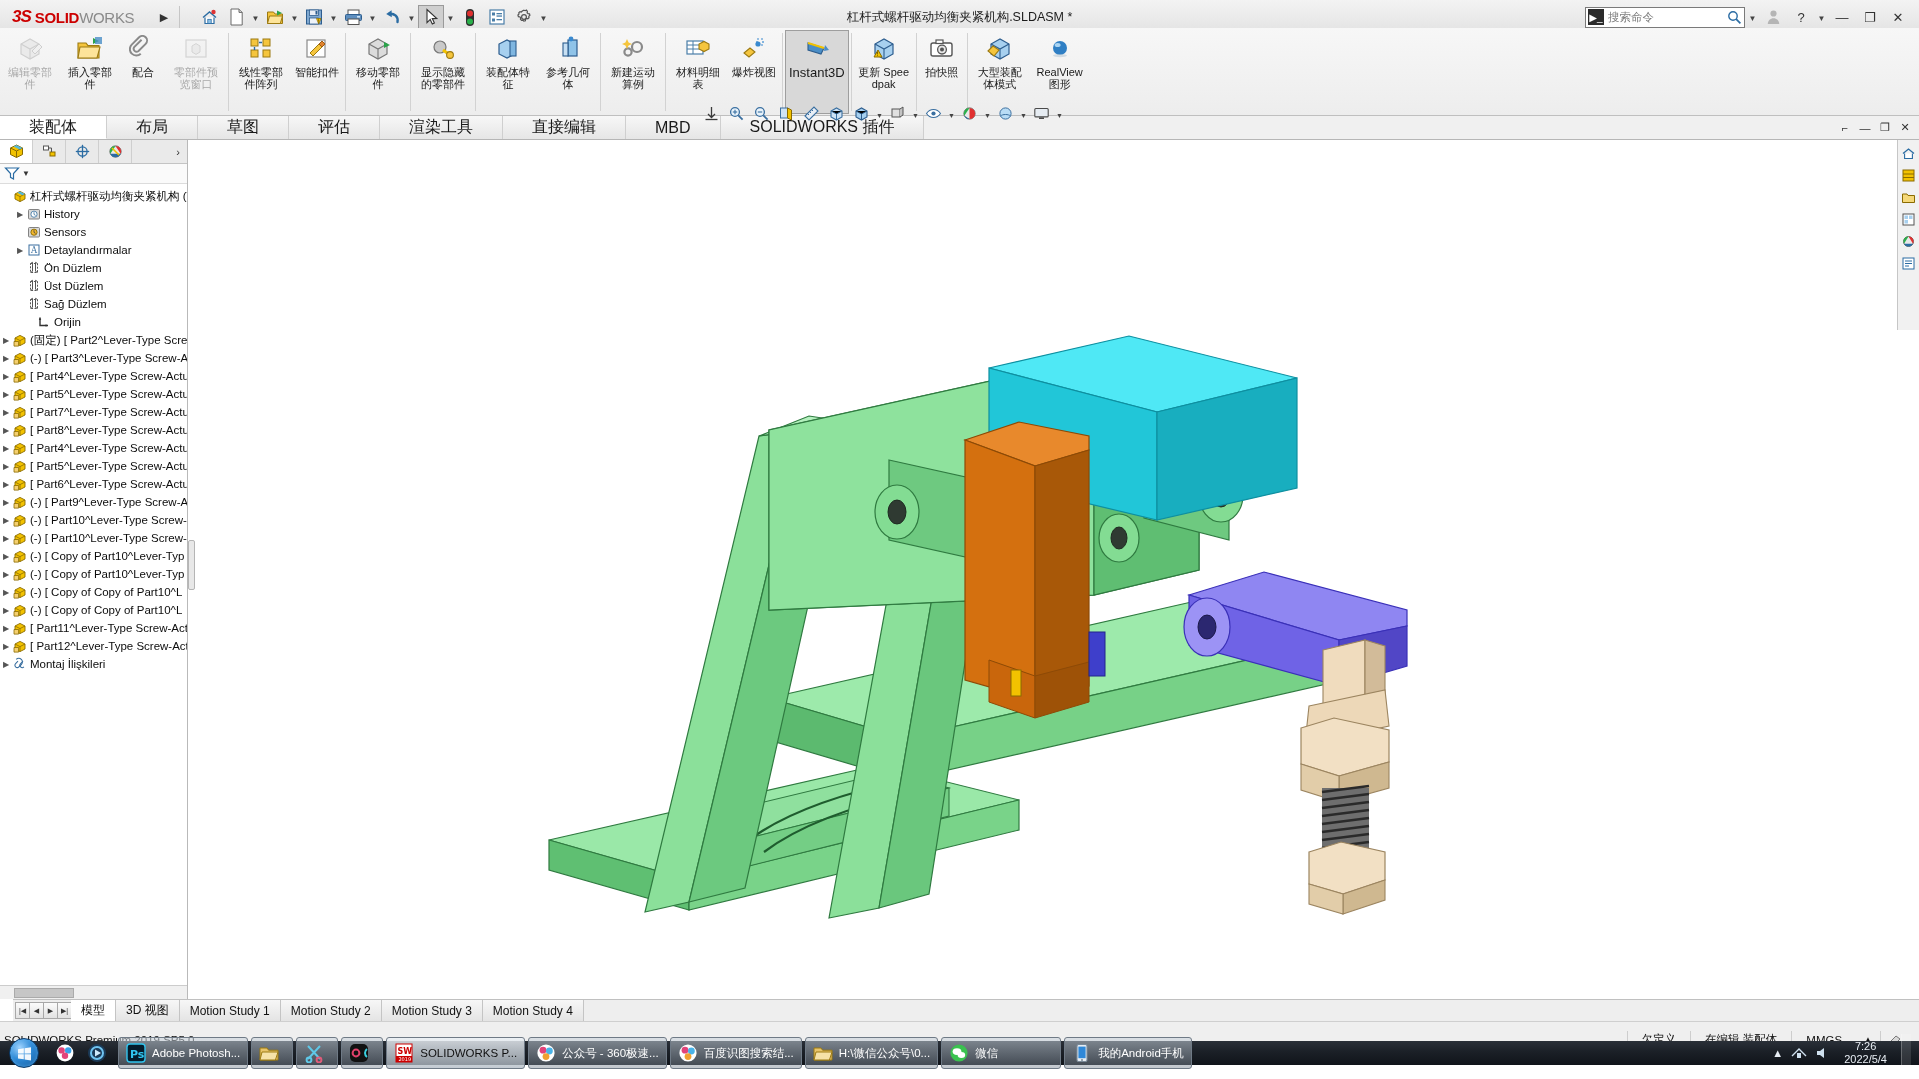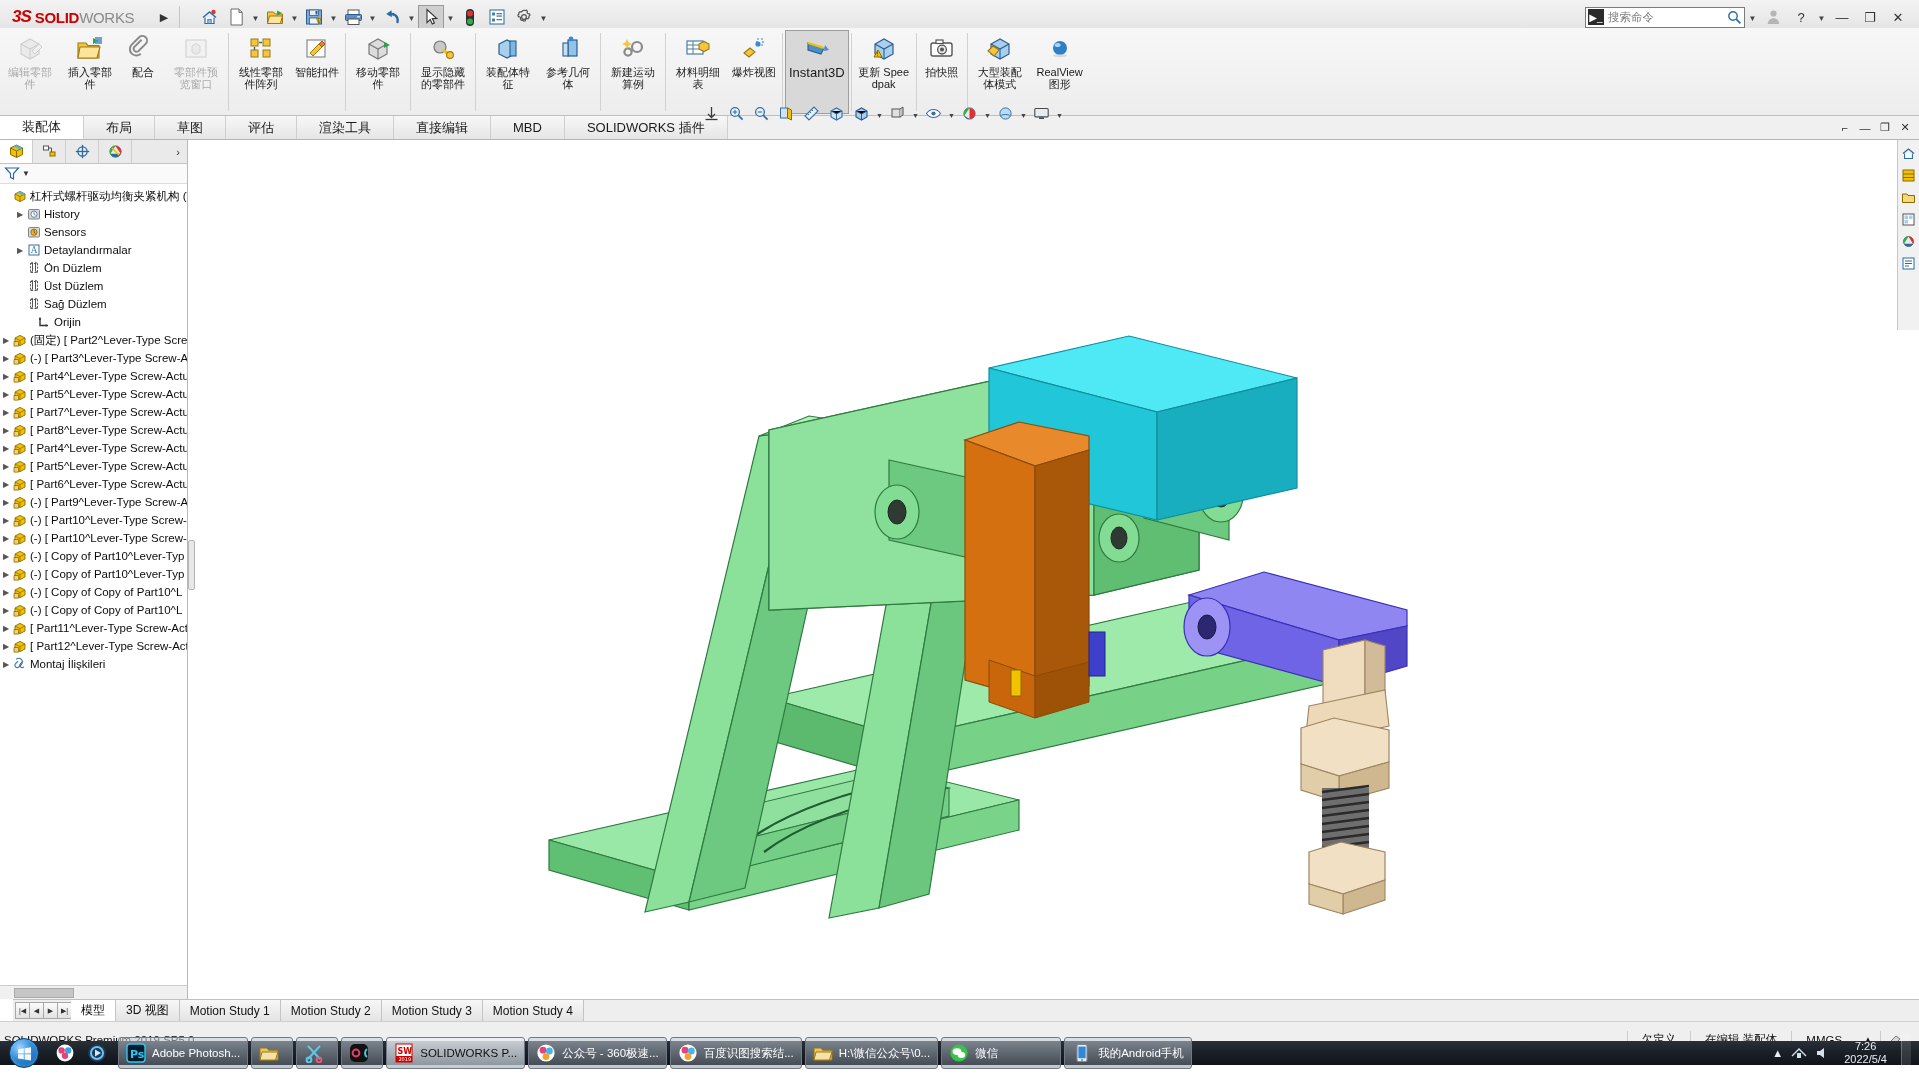--- a/index.html
+++ b/index.html
@@ -65,21 +65,21 @@
   .rb-div { width:1px; height:78px; background:#d2d2d2; margin:3px 2px 0 2px; }
   .rb-item.wide { max-width:72px; }
 
   
   .tabrow {
     position:absolute; left:0; top:116px; width:1919px; height:24px;
     background:#f0f0f0; border-bottom:1px solid #b6b6b6;
     display:flex; align-items:stretch;
   }
   .rtab {
-    padding:0 22px; display:flex; align-items:center; font-size:13px;
+    padding:0 29px; display:flex; align-items:center; font-size:16px;
     color:#1a1a1a; border-right:1px solid #cfcfcf; cursor:pointer;
     background:linear-gradient(to bottom,#f7f7f7,#e6e6e6);
   }
   .rtab.sel { background:#ffffff; border-bottom:1px solid #ffffff; position:relative; top:0; }
   .tabrow-right { margin-left:auto; display:flex; align-items:center; padding-right:6px; gap:4px;}
   .mini-btn{width:16px;height:16px;display:flex;align-items:center;justify-content:center;font-size:11px;color:#333;cursor:pointer;}
 
   
   .viewbar {
     position:absolute; left:700px; top:100px; height:26px;
@@ -262,20 +262,21 @@
       </div>
       <div class="qat-btn">
         <svg class="ico-svg" width="18" height="18" viewBox="0 0 18 18">
           <path d="M9 2.2l1.1.5 1.3-.6 1 1.3-.3 1.3 1 1 1.4.1.4 1.6-1.1.9.2 1.4-1.2 1.1-1.3-.4-1 1-.1 1.4-1.6.4-.9-1.1-1.4.2-1.1-1.2.4-1.3-1-1-1.4-.1L2.9 7l1.1-.9-.2-1.4 1.2-1.1 1.3.4 1-1z" fill="none" stroke="#555" stroke-width="1.2"></path>
           <circle cx="9" cy="9" r="2.4" fill="none" stroke="#555" stroke-width="1.2"></circle>
         </svg>
       </div>
       <div class="qat-caret">▼</div>
     </div>
 
+    <div class="title-text">杠杆式螺杆驱动均衡夹紧机构.SLDASM *</div>
 
     <div class="title-right">
       <div class="searchbox">
         <div class="sicon">▶_</div>
         <div class="sph">搜索命令</div>
         <svg class="ico-svg" width="15" height="15" viewBox="0 0 15 15">
           <circle cx="6" cy="6" r="4.2" fill="none" stroke="#2b6ca3" stroke-width="1.4"></circle>
           <line x1="9.2" y1="9.2" x2="13.4" y2="13.4" stroke="#2b6ca3" stroke-width="1.7"></line>
         </svg>
       </div>

